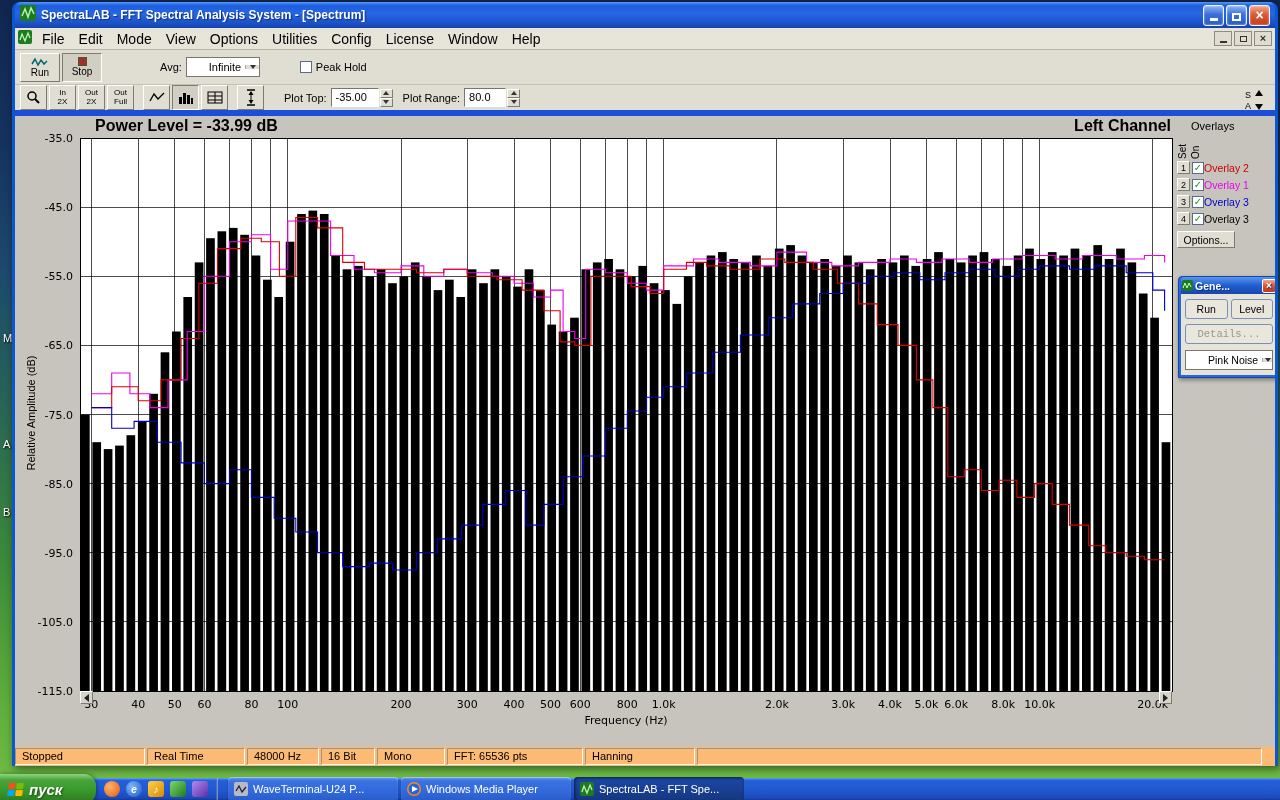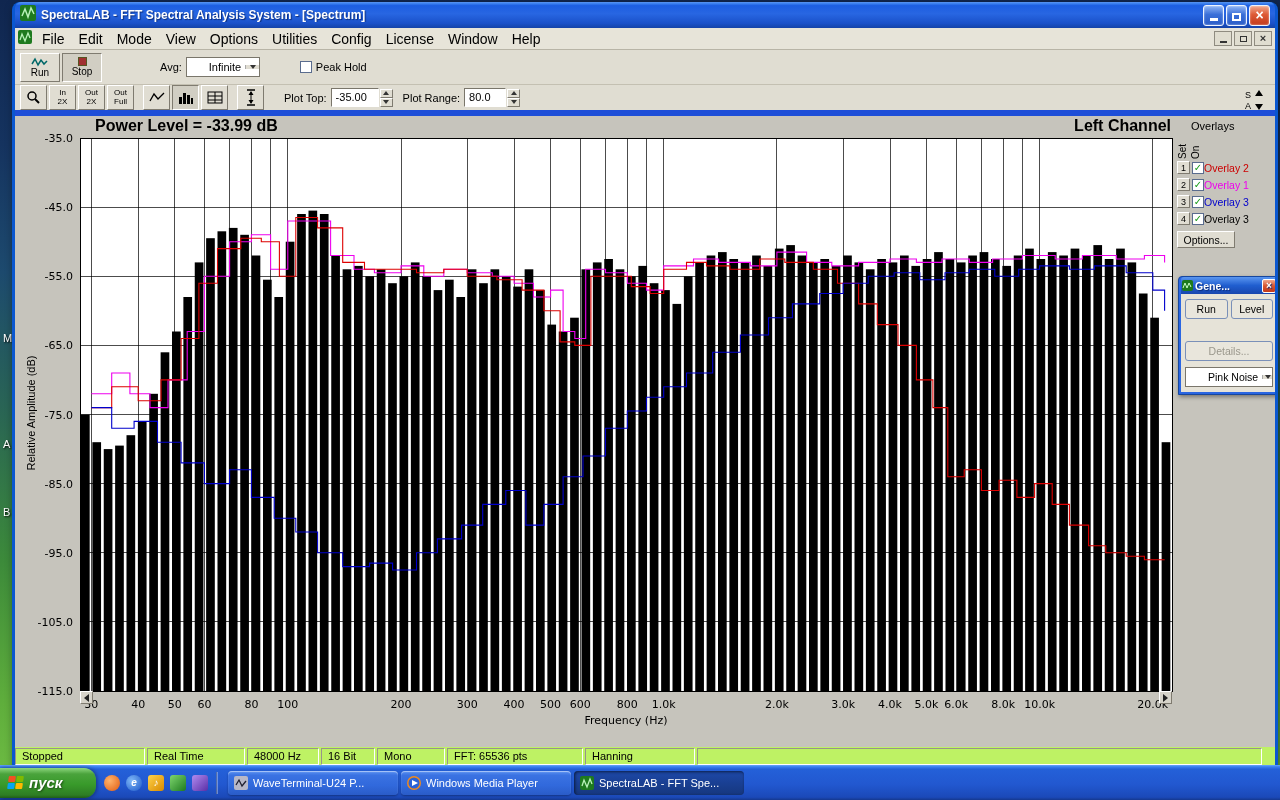--- a/index.html
+++ b/index.html
@@ -75,28 +75,28 @@
 
   
   .gen-win{position:absolute;left:1163px;top:160px;width:102px;background:#2a66e2;border:1px solid #17479e;border-radius:4px 4px 0 0;padding:0 2px 2px;z-index:5;box-shadow:1px 2px 4px rgba(0,0,0,.4);}
   .gen-title{height:17px;display:flex;align-items:center;color:#fff;font-size:10.5px;font-weight:bold;text-shadow:1px 1px 1px #0b2d7c;padding:0 1px;
     background:linear-gradient(180deg,#5a96f0,#205ecf 50%,#1846ae);border-radius:3px 3px 0 0;}
   .gen-title-text{flex:1;margin-left:2px;white-space:nowrap;overflow:hidden;}
   .gen-close{width:14px;height:14px;border-radius:2px;border:1px solid #fff;background:linear-gradient(180deg,#f0a78c,#d8552f 50%,#c23a1c);color:#fff;font-size:10px;font-weight:bold;display:flex;align-items:center;justify-content:center;}
   .gen-body{background:#e6e3d8;padding:5px 4px;}
   .gen-row{display:flex;gap:3px;}
   .gen-btn{flex:1;height:20px;background:#e9e6dc;border:1px solid #7a90b8;border-radius:3px;font-size:10.5px;display:flex;align-items:center;justify-content:center;}
-  .gen-btn.disabled{color:#9a978c;margin-top:22px;}
+  .gen-btn.disabled{color:#9a978c;margin-top:5px;font-family:Liberation Mono, monospace;}
   .gen-dd{margin-top:6px;height:20px;}
 
-  .statusbar{height:19px;background:#bef264;display:flex;padding:1px 13px 1px 0;}
+  .statusbar{height:19px;background:#fdba74;display:flex;padding:1px 13px 1px 0;}
   .status-seg{border:1px solid;border-color:#98948a #fff #fff #98948a;font-size:11px;padding:1px 6px;margin-right:2px;white-space:nowrap;overflow:hidden;}
 
   
-  .taskbar{position:absolute;left:0;bottom:0;width:1280px;height:35px;display:flex;align-items:center;z-index:50;
+  .taskbar{position:absolute;left:0;bottom:0;width:1280px;height:22px;display:flex;align-items:center;z-index:50;
     background:linear-gradient(180deg,#6aa7f8 0%,#3a80f0 5%,#2460d8 12%,#2258d0 55%,#1b49b8 92%,#15388f 100%);}
   .start-btn{height:30px;min-width:96px;display:flex;align-items:center;gap:6px;padding:0 18px 0 8px;border-radius:0 12px 12px 0;
     background:linear-gradient(180deg,#8ed77e 0%,#4aa33c 20%,#389a2a 55%,#2e7d24 90%,#1f5e18 100%);box-shadow:1px 0 4px rgba(0,0,0,.4);}
   .start-label{color:#fff;font-size:15px;font-weight:bold;font-style:italic;text-shadow:1px 1px 2px #1c4a12;}
   .win-flag{display:grid;grid-template-columns:7px 7px;grid-template-rows:6px 6px;gap:1px;transform:skewX(-8deg);}
   .win-flag span{border-radius:1px;}
   .quicklaunch{display:flex;align-items:center;gap:6px;padding:0 8px;}
   .ql-icon{width:16px;height:16px;border-radius:3px;display:flex;align-items:center;justify-content:center;font-size:10px;color:#fff;font-weight:bold;}
   .tb-divider{width:2px;height:22px;background:rgba(255,255,255,.35);border-left:1px solid rgba(0,0,0,.25);margin:0 2px;}
   .task-btn{width:170px;height:24px;margin-right:3px;border-radius:4px;display:flex;align-items:center;gap:5px;padding:0 6px;color:#fff;font-size:11px;

